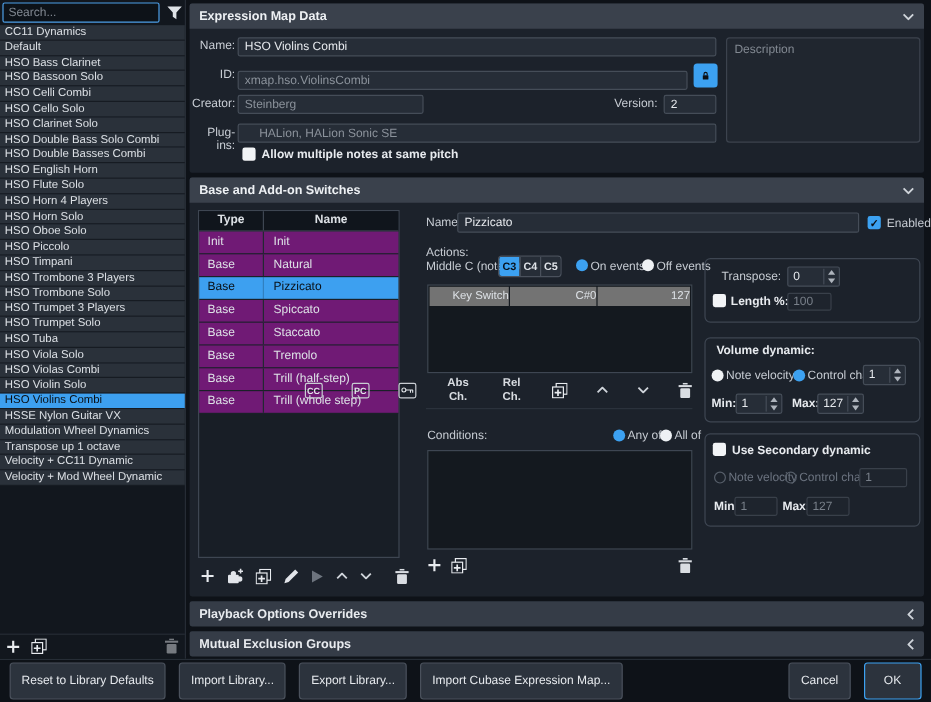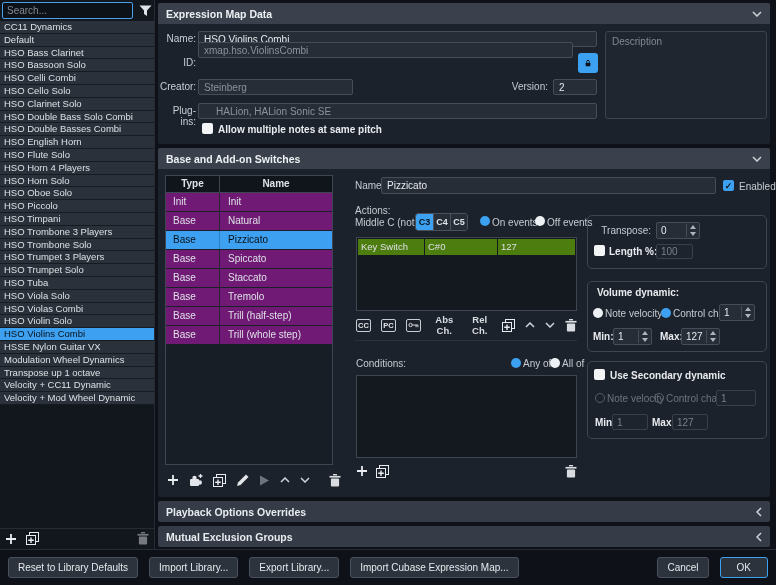--- a/index.html
+++ b/index.html
@@ -70,42 +70,42 @@
   #sw-table-toolbar{position:absolute;left:9px;top:301px;width:174px;height:20px;display:flex;align-items:center;gap:10px;}
   
   #sw-name-field{left:223px;top:8px;width:335px;height:17px;}
   .segwrap{position:absolute;left:257px;top:44px;display:flex;border:1px solid #4a515c;border-radius:3px;overflow:hidden;}
   .segbtn{width:17px;height:16px;background:#262d37;border:none;border-left:1px solid #4a515c;color:#dfe3e8;
       font:bold 9px "Liberation Sans",sans-serif;cursor:pointer;padding:0;}
   .segbtn:first-child{border-left:none;}
   .segbtn.sel{background:#3ca1f1;color:#08101a;}
   #action-list{position:absolute;left:198px;top:68px;width:221px;height:74px;box-sizing:border-box;border:1px solid #3e4652;background:#14191f;}
   .arow{display:flex;gap:1px;margin:1px;height:16px;cursor:pointer;}
-  .ac{background:#4d7c0f;line-height:16px;padding-left:3px;box-sizing:border-box;font-size:9.5px;}
+  .ac{background:#737373;line-height:16px;padding-left:3px;box-sizing:border-box;font-size:9.5px;text-align:right;}
   .ac0{width:66px;} .ac1{width:72px;} .ac2{flex:1;}
-  #action-toolbar{position:absolute;left:198px;top:146px;width:221px;height:20px;display:flex;align-items:center;gap:10px;}
+  #action-toolbar{position:absolute;left:198px;top:146px;width:221px;height:20px;display:flex;align-items:center;gap:24px;justify-content:flex-end;}
   .tagbtn{height:13px;min-width:15px;border:1px solid #c9cdd3;border-radius:2px;background:none;color:#e2e5e9;
       font:bold 7.5px "Liberation Sans",sans-serif;display:flex;align-items:center;justify-content:center;padding:0 1px;cursor:pointer;}
   .txtbtn{background:none;border:none;color:#d8dce1;font:bold 9.5px "Liberation Sans",sans-serif;padding:0 2px;cursor:pointer;}
   .divider{position:absolute;left:197px;top:171px;width:222px;height:1px;background:#2b323c;}
   #cond-list{position:absolute;left:198px;top:206px;width:221px;height:83px;box-sizing:border-box;border:1px solid #3e4652;background:#14191f;}
   #cond-toolbar{position:absolute;left:198px;top:293px;width:221px;height:18px;display:flex;align-items:center;gap:8px;}
   .push{margin-left:auto;}
   
   .grp{position:absolute;left:429px;width:180px;border:1px solid #3e4652;border-radius:5px;box-sizing:border-box;}
   #grp1{top:46px;height:54px;} #grp2{top:112px;height:71px;} #grp3{top:192px;height:78px;}
   
   .cbar{position:absolute;left:158px;width:612px;height:21px;background:#353c47;border-radius:2px;display:flex;align-items:center;
       padding:0 8px;box-sizing:border-box;font-weight:bold;font-size:10.5px;color:#e8ebef;cursor:pointer;}
   .cbar svg{margin-left:auto;}
   #cbar1{top:501px;} #cbar2{top:526px;}
   
   #footer{position:absolute;left:0;top:549px;width:776px;height:36px;background:#0e1218;border-top:1px solid #262d36;
       display:flex;align-items:center;gap:11px;padding:0 8px;box-sizing:border-box;}
-  .btn{height:21px;background:#2c333d;border:1px solid #4a515c;border-radius:3px;color:#e6e9ed;
+  .btn{height:31px;background:#2c333d;border:1px solid #4a515c;border-radius:3px;color:#e6e9ed;
       font:10px "Liberation Sans",sans-serif;padding:0 9px;cursor:pointer;}
   .btn.ok{border-color:#3ca1f1;padding:0 16px;}
 </style>
 </head>
 <body>
 
 <div id="app">
 
   <div id="sidebar">
     <div class="search-row">
@@ -175,21 +175,21 @@
     <div class="sec-header">
       <span>Expression Map Data</span>
       <svg width="10" height="6" viewBox="0 0 10 6">
           <polyline points="1,1 5,5 9,1" fill="none" stroke="#cfd4da" stroke-width="1.5"></polyline>
         </svg>
     </div>
     <div id="emd-body">
       <div class="f-label" style="top:9px">Name:</div>
       <input class="field" style="left: 40px; top: 7px; width: 399px;" value="HSO Violins Combi">
       <div class="f-label" style="top:33px">ID:</div>
-      <input class="field ro" style="left: 40px; top: 18px; width: 375px;" readonly="" value="xmap.hso.ViolinsCombi">
+      <input class="field ro" style="left: 40px; top: 35px; width: 375px;" readonly="" value="xmap.hso.ViolinsCombi">
       <button id="lock-btn">
         <svg width="12" height="12" viewBox="0 0 12 12">
           <rect x="2.5" y="5.5" width="7" height="5.5" rx="0.8" fill="#0c1117"></rect>
           <path d="M4 5.5 V4 a2 2 0 1 1 4 0 V5.5" fill="none" stroke="#0c1117" stroke-width="1.4"></path>
         </svg>
       </button>
       <div class="f-label" style="top:57px">Creator:</div>
       <input class="field ro" style="left: 40px; top: 55px; width: 155px;" readonly="" value="Steinberg">
       <div class="lbl" style="left:300px;top:57px;width:90px;text-align:right">Version:</div>
       <input class="field" style="left: 395px; top: 55px; width: 44px;" value="2">

